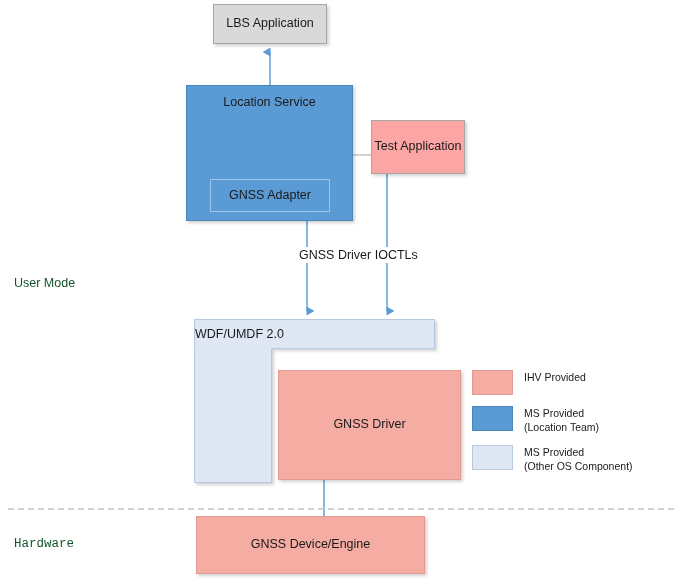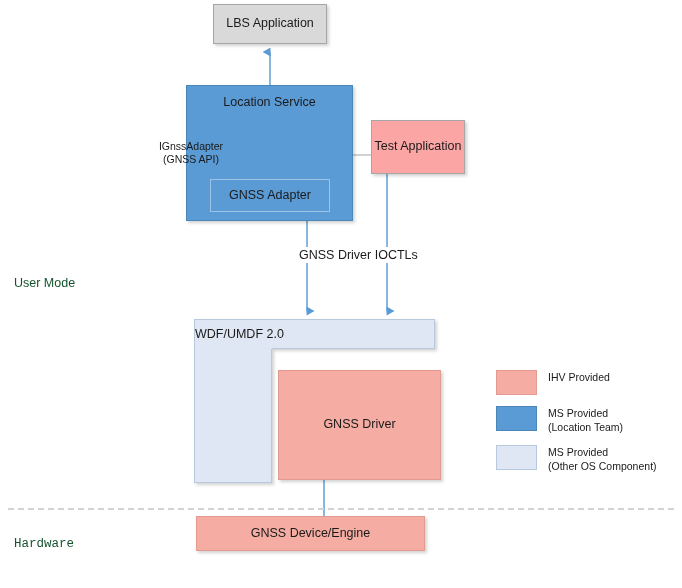--- a/index.html
+++ b/index.html
@@ -78,28 +78,28 @@
   }
   #wdf-top-right-edge {
     
     position: absolute;
     left: 272px; top: 348px; width: 163px; height: 1px;
     background: #b9c9dd;
   }
 
   
   #gnss-driver {
-    left: 278px; top: 370px; width: 163px; height: 110px;
+    left: 278px; top: 370px; width: 183px; height: 110px;
     background: #f5aca2;
     border: 1px solid #e39a90;
   }
 
   
   #gnss-device {
-    left: 196px; top: 516px; width: 229px; height: 35px;
+    left: 196px; top: 516px; width: 229px; height: 58px;
     background: #f5aca2;
     border: 1px solid #e39a90;
   }
 
   
   .plain-label {
     position: absolute;
     font-size: 12.5px;
     color: #14532d;
     white-space: nowrap;
@@ -137,21 +137,20 @@
 
   
   #legend {
     position: absolute;
     left: 472px; top: 370px; width: 200px;
   }
   .legend-row {
     display: flex;
     align-items: flex-start;
     margin-bottom: 11px;
-    margin-left: 24px;
   }
   .legend-swatch {
     width: 41px; height: 25px;
     box-sizing: border-box;
     flex: 0 0 auto;
     margin-right: 11px;
   }
   .sw-ihv   { background: #f5aca2; border: 1px solid #e39a90; }
   .sw-msloc { background: #5b9bd5; border: 1px solid #4a86b8; }
   .sw-msos  { background: #dee7f3; border: 1px solid #b9c9dd; }
@@ -224,24 +223,20 @@
   <div id="wdf-top-right-edge"></div>
 
   <div class="box shadow" id="gnss-driver">
     <span>GNSS Driver</span>
   </div>
 
   <div class="box shadow" id="gnss-device">
     <span>GNSS Device/Engine</span>
   </div>
 
-  <div id="iface-label">
-    <div>IGnssAdapter</div>
-    <div>(GNSS API)</div>
-  </div>
 
   <div id="ioctl-label">GNSS Driver IOCTLs</div>
 
   <div class="plain-label" id="user-mode-label">User Mode</div>
 
   <div class="plain-label" id="hardware-label">Hardware</div>
 
   <div id="mode-divider"></div>
 
   <div id="legend">

